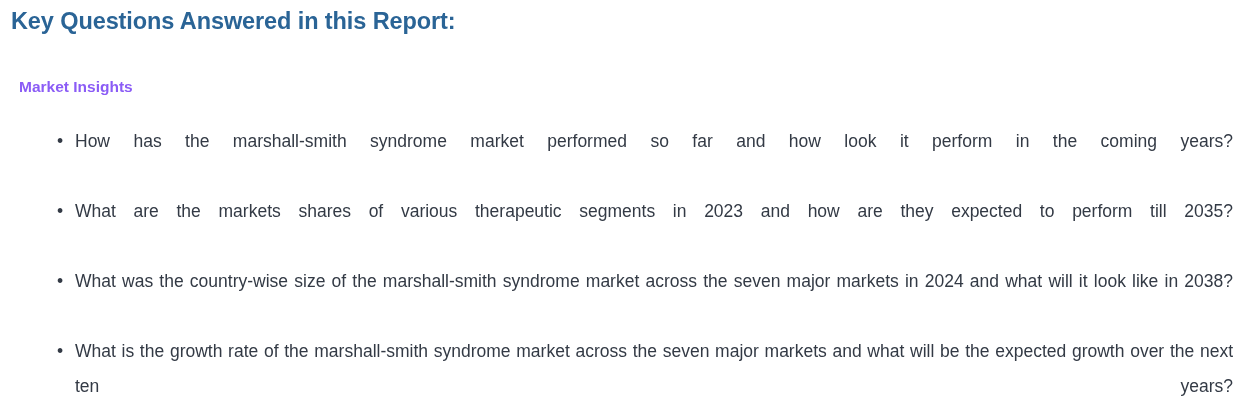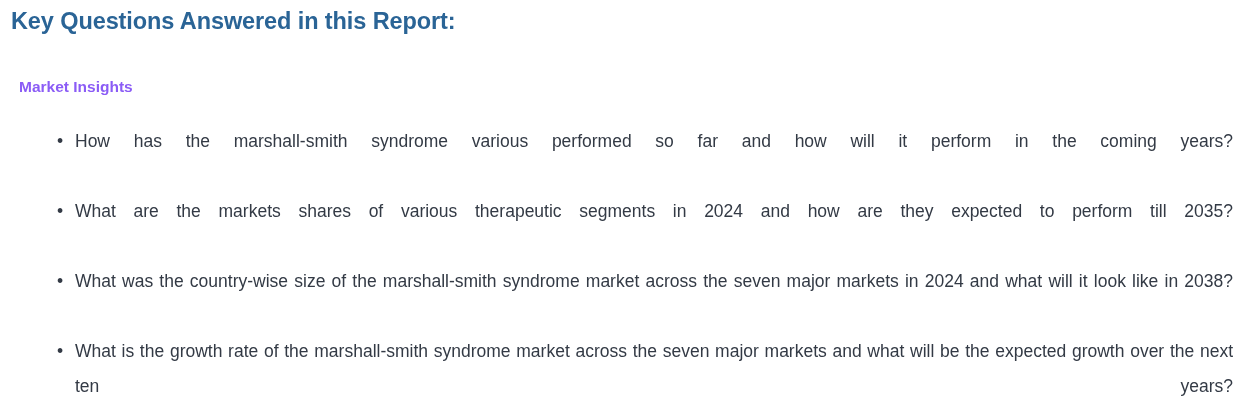--- a/index.html
+++ b/index.html
@@ -91,26 +91,26 @@
 <div class="page">
 
   <h2 class="section-heading">Key Questions Answered in this Report:</h2>
 
   <h3 class="sub-heading">Market Insights</h3>
 
   <ul class="questions-list">
 
     <li class="question-item">
       <span class="bullet-marker">•</span>
-      <span class="question-text">How has the marshall-smith syndrome various performed so far and how will it perform in the coming years?</span>
+      <span class="question-text">How has the marshall-smith syndrome market performed so far and how look it perform in the coming years?</span>
     </li>
 
     <li class="question-item">
       <span class="bullet-marker">•</span>
-      <span class="question-text">What are the markets shares of various therapeutic segments in 2024 and how are they expected to perform till 2035?</span>
+      <span class="question-text">What are the markets shares of various therapeutic segments in 2023 and how are they expected to perform till 2035?</span>
     </li>
 
     <li class="question-item">
       <span class="bullet-marker">•</span>
       <span class="question-text">What was the country-wise size of the marshall-smith syndrome market across the seven major markets in 2024 and what will it look like in 2038?</span>
     </li>
 
     <li class="question-item">
       <span class="bullet-marker">•</span>
       <span class="question-text">What is the growth rate of the marshall-smith syndrome market across the seven major markets and what will be the expected growth over the next ten years?</span>

